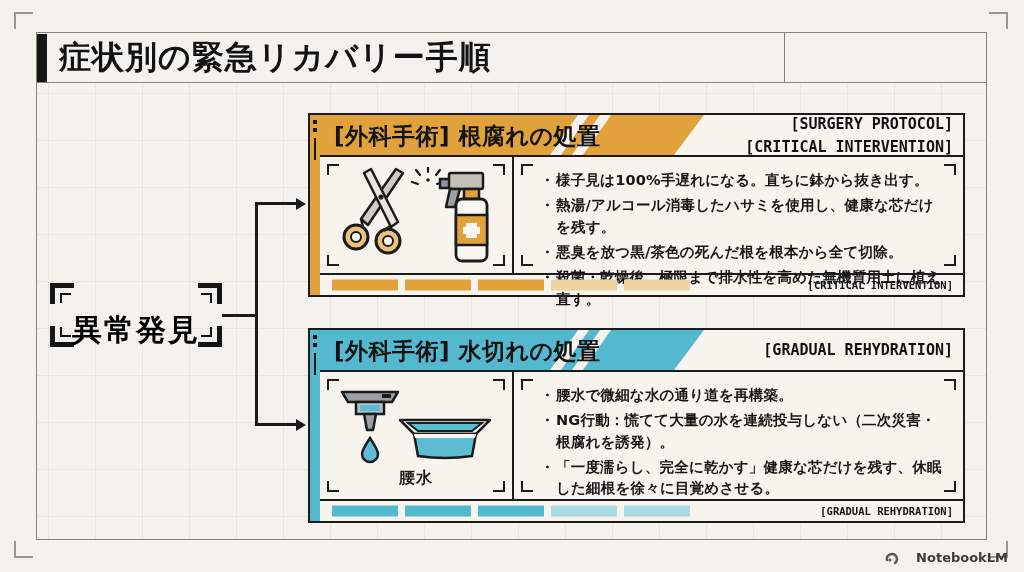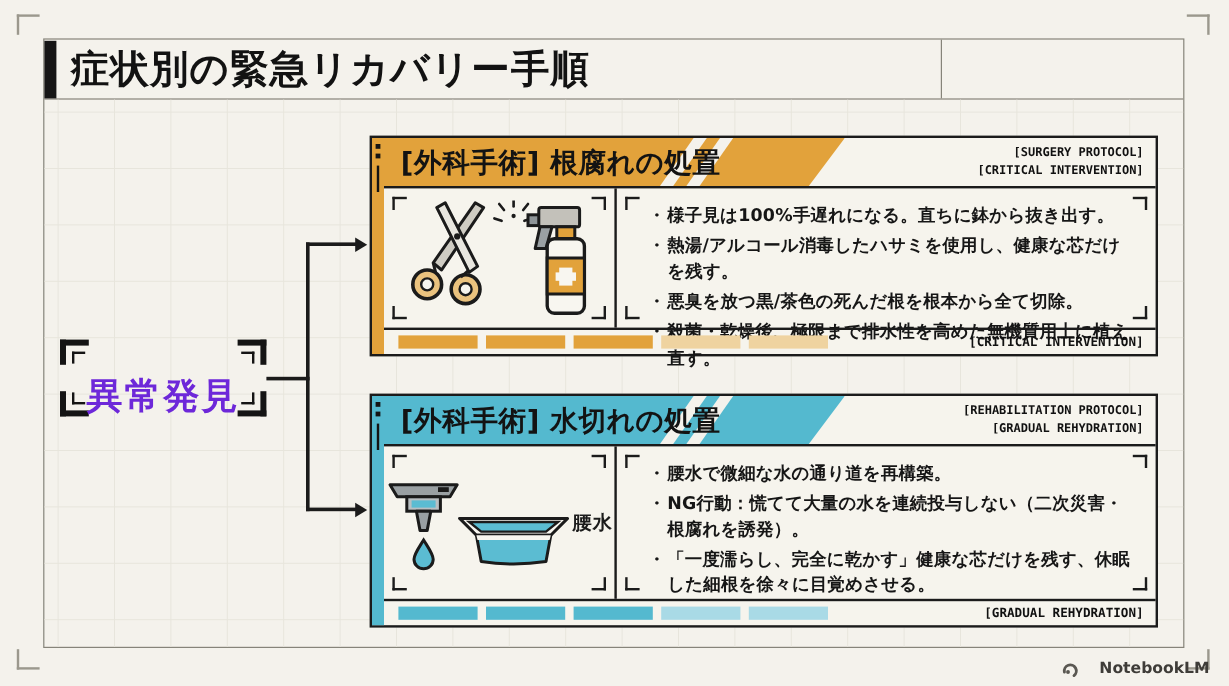--- a/index.html
+++ b/index.html
@@ -28,21 +28,21 @@
   .title-cell-right{ width:202px; border-left:1.5px solid #86847a; }
   .frame-body{ height:456px;
     background-image:
       linear-gradient(#e7e5dc 1px, transparent 1px),
       linear-gradient(90deg, #e7e5dc 1px, transparent 1px);
     background-size:47px 47px; background-position:11px 10px; }
 
   
   .start-node{ position:absolute; left:50px; top:283px; width:172px; height:64px; }
   .start-node .label{ position:absolute; inset:0; display:flex; align-items:center;
-     justify-content:center; font-size:30px; font-weight:800; letter-spacing:2px; color:#6d28d9;margin-top:30px;}
+     justify-content:center; font-size:30px; font-weight:800; letter-spacing:2px; color:#000000;margin-top:30px;}
   .B{ position:absolute; width:24px; height:21px; border:5px solid #141414; }
   .B.tl{ left:0; top:0; border-right:none; border-bottom:none; }
   .B.tr{ right:0; top:0; border-left:none; border-bottom:none; }
   .B.bl{ left:0; bottom:0; border-right:none; border-top:none; }
   .B.br{ right:0; bottom:0; border-left:none; border-top:none; }
   .b2{ position:absolute; width:11px; height:10px; border:2px solid #141414; }
   .b2.tl{ left:10px; top:10px; border-right:none; border-bottom:none; }
   .b2.tr{ right:10px; top:10px; border-left:none; border-bottom:none; }
   .b2.bl{ left:10px; bottom:10px; border-right:none; border-top:none; }
   .b2.br{ right:10px; bottom:10px; border-left:none; border-top:none; }
@@ -72,25 +72,25 @@
          clip-path:polygon(0 0, 384px 0, 354px 100%, 0 100%); }
   .panel-o .band{ background:#e2a23b; }
   .panel-b .band{ background:#54b9cf; }
   .slash{ position:absolute; top:0; width:11px; height:100%; background:#f4f2ec;
           transform:skewX(-35deg); transform-origin:0 0; }
   .slash.s1{ left:258px; } .slash.s2{ left:280px; }
   .p-title{ position:absolute; left:14px; top:0; line-height:42px; font-size:23px;
             font-weight:800; letter-spacing:0.5px; color:#131313; }
   .p-tags{ position:absolute; right:10px; top:50%; transform:translateY(-50%);
            text-align:right; font-family:"DejaVu Sans Mono","Liberation Mono",monospace;
-           font-size:10px; font-weight:700; line-height:1.5; color:#111; }
+           font-size:15px; font-weight:700; line-height:1.5; color:#111; }
 
   .p-body{ flex:1; display:flex; min-height:0; }
   .icon-col{ flex:0 0 194px; border-right:2px solid #1b1b1b; position:relative;
-             display:flex; flex-direction:row; align-items:center; justify-content:center; }
+             display:flex; flex-direction:column; align-items:center; justify-content:center; }
   .text-col{ flex:1; position:relative; min-width:0;border-radius:18px; }
   .cb{ position:absolute; width:12px; height:11px; border:2px solid #1b1b1b; }
   .cb.tl{ left:7px; top:7px; border-right:none; border-bottom:none; }
   .cb.tr{ right:7px; top:7px; border-left:none; border-bottom:none; }
   .cb.bl{ left:7px; bottom:7px; border-right:none; border-top:none; }
   .cb.br{ right:7px; bottom:7px; border-left:none; border-top:none; }
 
   .bullets{ list-style:none; padding:9px 16px 6px 26px; }
   .bullets li{ position:relative; padding-left:16px; font-size:14.5px; font-weight:700;
                line-height:1.47; margin:4px 0; letter-spacing:0.2px; color:#161616; }
@@ -238,21 +238,20 @@
       <span class="m2"></span>
       <span class="m3"></span>
     </div>
     <div class="panel-inner">
       <div class="p-header">
         <div class="band"></div>
         <div class="slash s1"></div>
         <div class="slash s2"></div>
         <div class="p-title">[外科手術] 水切れの処置</div>
         <div class="p-tags">
-          <div>[REHABILITATION PROTOCOL]</div>
           <div>[GRADUAL REHYDRATION]</div>
         </div>
       </div>
       <div class="p-body">
         <div class="icon-col">
           <div class="cb tl"></div>
           <div class="cb tr"></div>
           <div class="cb bl"></div>
           <div class="cb br"></div>
           <svg width="156" height="84" viewBox="0 0 156 84">

